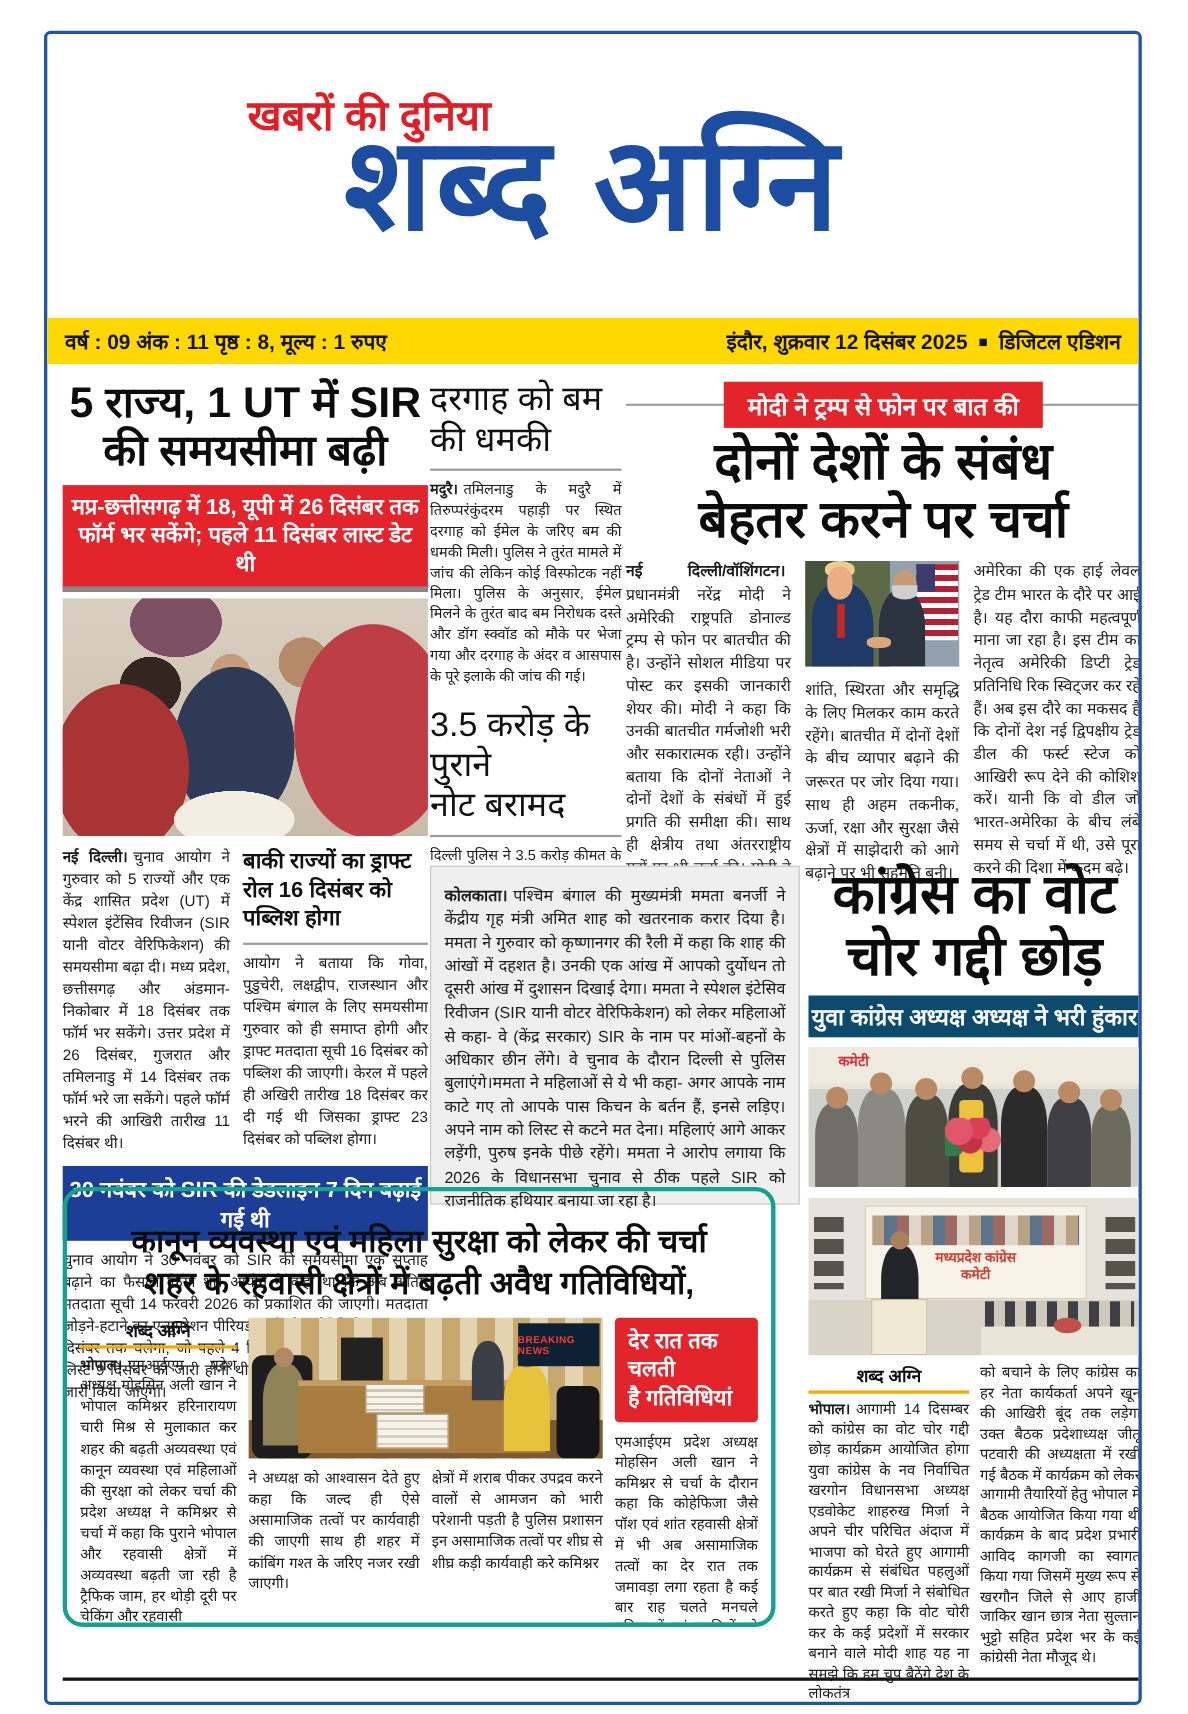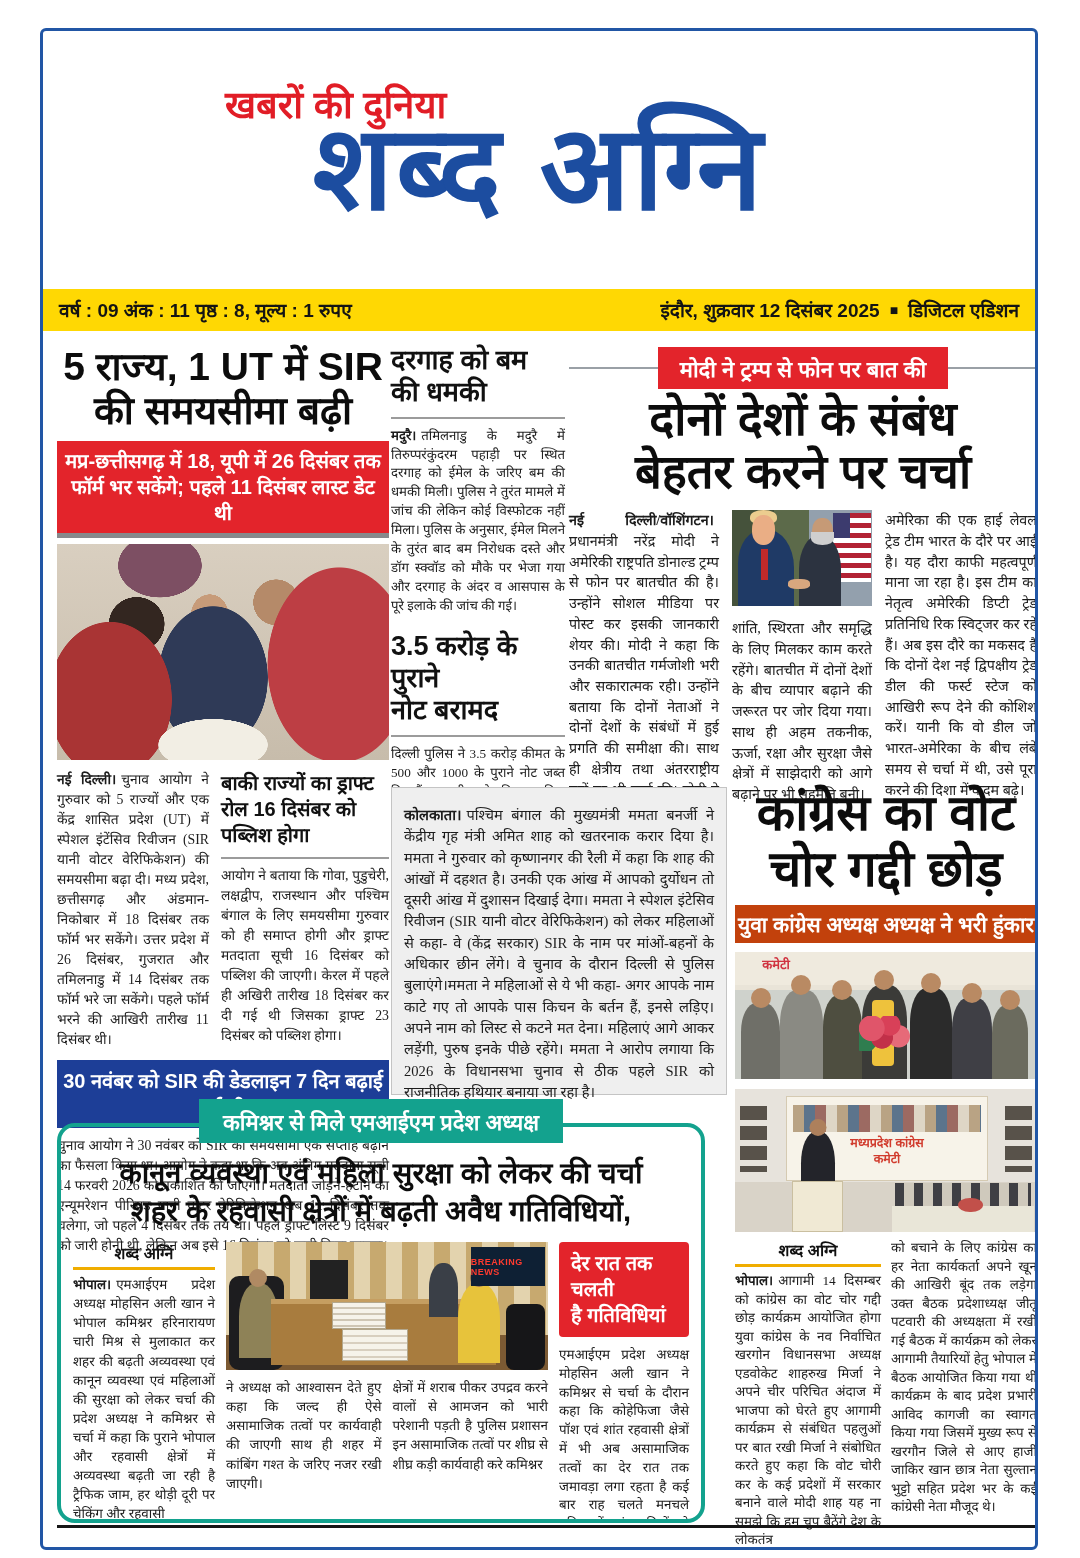--- a/index.html
+++ b/index.html
@@ -12,21 +12,21 @@
   .tagline{position:absolute;left:182px;top:46px;font-size:38px;font-weight:bold;color:#e11d26;}
   .mast-title{position:absolute;left:0;right:0;top:64px;text-align:center;
               font-size:118px;line-height:1.25;font-weight:bold;color:#1c4da0;letter-spacing:3px;}
   .infobar{position:absolute;left:0;top:258px;width:100%;height:42px;background:#ffd803;
            display:flex;align-items:center;justify-content:space-between;padding:0 16px;
            box-sizing:border-box;font-weight:bold;font-size:19px;color:#141414;}
   .infobar .right{display:flex;align-items:center;gap:10px;}
   .sq{font-size:14px;}
 
   
-  .bodytext{font-family:Liberation Serif, serif;font-size:13.8px;line-height:1.45;
+  .bodytext{font-family:Liberation Sans, sans-serif;font-size:13.8px;line-height:1.45;
             text-align:justify;color:#1c1c1c;margin:0;}
   .dl{margin-right:5px;}
   .photo{position:relative;overflow:hidden;background:#b9b2a4;}
   .photo > div{position:absolute;}
 
   
   .art-sir{position:absolute;left:14px;top:314px;width:332px;}
   .h-sir{font-size:39px;line-height:1.12;font-weight:bold;text-align:center;color:#0c0c0c;}
   .sir-sub{margin-top:9px;background:#e3242b;color:#fff;font-weight:bold;font-size:20px;
            line-height:1.3;text-align:center;padding:7px 4px;border-bottom:5px solid #87898c;}
@@ -45,21 +45,21 @@
   .sir-c1{width:152px;}
   .sir-c2{flex:1;}
   .draft-h{font-size:20px;line-height:1.3;font-weight:bold;border-bottom:2px solid #9b9b9b;
            padding-bottom:9px;margin:0 0 7px 0;font-family:"Liberation Sans",sans-serif;}
   .sir-banner{margin-top:10px;background:#1d3e97;color:#fff;text-align:center;font-weight:bold;
               font-size:20px;padding:7px 2px;}
   .sir-bbody{margin-top:8px;}
 
   
   .col-mini{position:absolute;left:348px;top:314px;width:174px;}
-  .h-mini{font-size:27px;line-height:1.18;font-weight:bold;border-bottom:2.5px solid #9b9b9b;
+  .h-mini{font-size:31px;line-height:1.18;font-weight:normal;border-bottom:2.5px solid #9b9b9b;
           padding-bottom:8px;margin:0 0 8px 0;}
   .mini-body{font-size:13.2px;line-height:1.43;}
   .h-mini.second{margin-top:16px;}
 
   
   .art-modi{position:absolute;left:526px;top:316px;width:468px;}
   .kicker-wrap{position:relative;text-align:center;height:42px;}
   .kicker-wrap::before{content:'';position:absolute;left:0;right:0;top:20px;border-top:2px solid #9aa0a6;}
   .kicker{position:relative;display:inline-block;background:#e3242b;color:#fff;font-size:22px;
           font-weight:bold;padding:6px 22px;}
@@ -81,21 +81,21 @@
 
   
   .art-mamata{position:absolute;left:348px;top:756px;width:336px;height:308px;background:#efefef;
               border:1px solid #c4c4c4;padding:10px 12px;box-sizing:border-box;}
   .h-mam{font-size:27px;line-height:1.22;font-weight:bold;text-align:center;color:#0c0c0c;}
   .mam-body{margin-top:7px;font-size:14.6px;line-height:1.46;}
 
   
   .art-congress{position:absolute;left:692px;top:754px;width:302px;}
   .h-con{font-size:50px;line-height:1.12;font-weight:bold;text-align:center;color:#0c0c0c;}
-  .con-sub{margin-top:8px;background:#c2410c;color:#fff;font-weight:bold;font-size:21px;
+  .con-sub{margin-top:8px;background:#0c4a6e;color:#fff;font-weight:bold;font-size:21px;
            text-align:center;padding:5px 2px;}
   .photo-c1{margin-top:9px;width:100%;height:127px;background:linear-gradient(180deg,#e9e4d8 0 30%,#cfd2cc 30% 100%);}
   .c1-banner{left:0;top:0;width:100%;height:26%;background:#efeade;}
   .c1-label{left:9%;top:2%;color:#d03340;font-weight:bold;font-size:13px;}
   .c1-fig{bottom:0;border-radius:38% 38% 0 0;}
   .c1-fig::before{content:'';position:absolute;top:-15px;left:50%;transform:translateX(-50%);
                   width:20px;height:20px;border-radius:50%;background:#b98a63;}
   .c1f1{left:2%;width:13%;height:60%;background:#6f6f68;}
   .c1f2{left:15%;width:14%;height:70%;background:#8a8a83;}
   .c1f3{left:29%;width:13%;height:66%;background:#4e4e40;}
@@ -295,21 +295,20 @@
           <div class="byline">शब्द अग्नि</div>
           <p class="bodytext con-body"><b class="dl">भोपाल।</b><span>आगामी 14 दिसम्बर को कांग्रेस का वोट चोर गद्दी छोड़ कार्यक्रम आयोजित होगा युवा कांग्रेस के नव निर्वाचित खरगोन विधानसभा अध्यक्ष एडवोकेट शाहरुख मिर्जा ने अपने चीर परिचित अंदाज में भाजपा को घेरते हुए आगामी कार्यक्रम से संबंधित पहलुओं पर बात रखी मिर्जा ने संबोधित करते हुए कहा कि वोट चोरी कर के कई प्रदेशों में सरकार बनाने वाले मोदी शाह यह ना समझे कि हम चुप बैठेंगे देश के लोकतंत्र</span></p>
         </div>
         <div class="con-c">
           <p class="bodytext con-body">को बचाने के लिए कांग्रेस का हर नेता कार्यकर्ता अपने खून की आखिरी बूंद तक लड़ेगा उक्त बैठक प्रदेशाध्यक्ष जीतू पटवारी की अध्यक्षता में रखी गई बैठक में कार्यक्रम को लेकर आगामी तैयारियों हेतु भोपाल में बैठक आयोजित किया गया थी कार्यक्रम के बाद प्रदेश प्रभारी आविद कागजी का स्वागत किया गया जिसमें मुख्य रूप से खरगौन जिले से आए हाजी जाकिर खान छात्र नेता सुल्तान भुट्टो सहित प्रदेश भर के कई कांग्रेसी नेता मौजूद थे।</p>
         </div>
       </div>
     </div>
 
     <div class="art-mim">
-      <div class="mim-kicker">कमिश्नर से मिले एमआईएम प्रदेश अध्यक्ष</div>
       <div class="mim-box">
         <div class="h-mim">
           <span style="display:block">कानून व्यवस्था एवं महिला सुरक्षा को लेकर की चर्चा</span>
           <span style="display:block">शहर के रहवासी क्षेत्रों में बढ़ती अवैध गतिविधियों,</span>
         </div>
         <div class="mim-row">
           <div class="mim-c1">
             <div class="byline">शब्द अग्नि</div>
             <p class="bodytext mim-body"><b class="dl">भोपाल।</b><span>एमआईएम प्रदेश अध्यक्ष मोहसिन अली खान ने भोपाल कमिश्नर हरिनारायण चारी मिश्र से मुलाकात कर शहर की बढ़ती अव्यवस्था एवं कानून व्यवस्था एवं महिलाओं की सुरक्षा को लेकर चर्चा की प्रदेश अध्यक्ष ने कमिश्नर से चर्चा में कहा कि पुराने भोपाल और रहवासी क्षेत्रों में अव्यवस्था बढ़ती जा रही है ट्रैफिक जाम, हर थोड़ी दूरी पर चेकिंग और रहवासी</span></p>
           </div>

